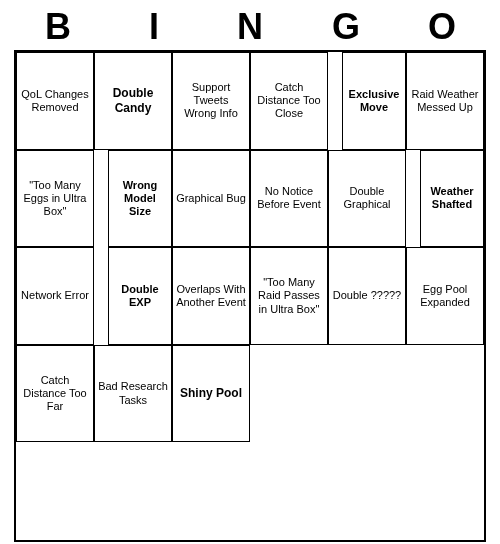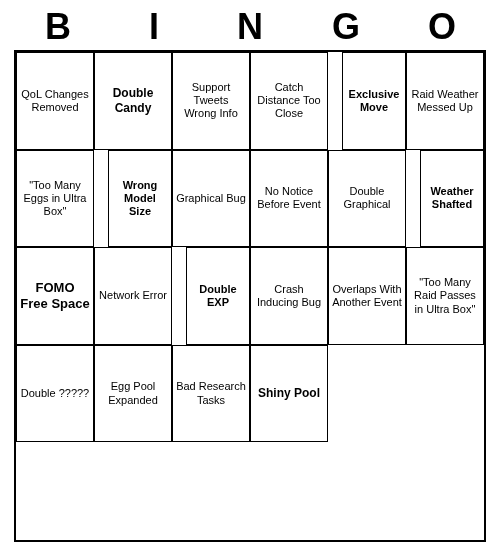--- a/index.html
+++ b/index.html
@@ -76,23 +76,22 @@
     <div class="bingo-cell">Support Tweets Wrong Info</div>
     <div class="bingo-cell">Catch Distance Too Close</div>
     <div class="bingo-cell medium-text">Exclusive Move</div>
     <div class="bingo-cell">Raid Weather Messed Up</div>
     <div class="bingo-cell">"Too Many Eggs in Ultra Box"</div>
     <div class="bingo-cell medium-text">Wrong Model Size</div>
     <div class="bingo-cell">Graphical Bug</div>
     <div class="bingo-cell">No Notice Before Event</div>
     <div class="bingo-cell">Double Graphical</div>
     <div class="bingo-cell medium-text">Weather Shafted</div>
-    <div class="bingo-cell free-space">FOMO Free Space</div>
     <div class="bingo-cell">Network Error</div>
     <div class="bingo-cell medium-text">Double EXP</div>
-    <div class="bingo-cell">Crash Inducing Bug</div>
     <div class="bingo-cell">Overlaps With Another Event</div>
     <div class="bingo-cell">"Too Many Raid Passes in Ultra Box"</div>
     <div class="bingo-cell">Double ?????</div>
     <div class="bingo-cell">Egg Pool Expanded</div>
+    <div class="bingo-cell">Catch Distance Too Far</div>
     <div class="bingo-cell">Bad Research Tasks</div>
     <div class="bingo-cell large-text">Shiny Pool</div>
   </div>
 
 </body></html>

